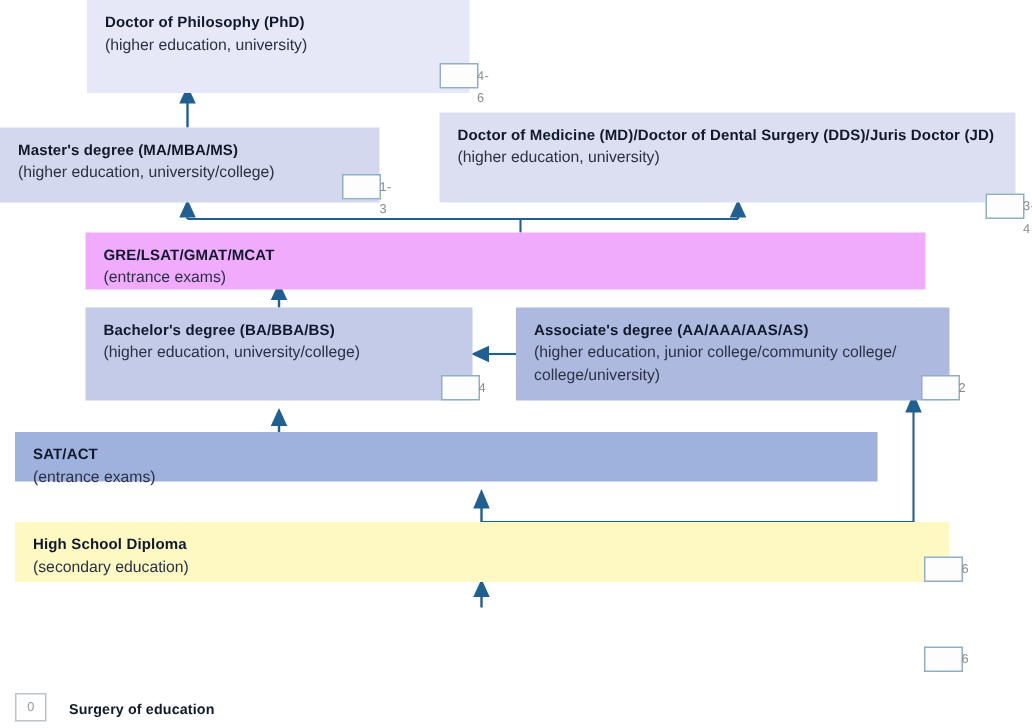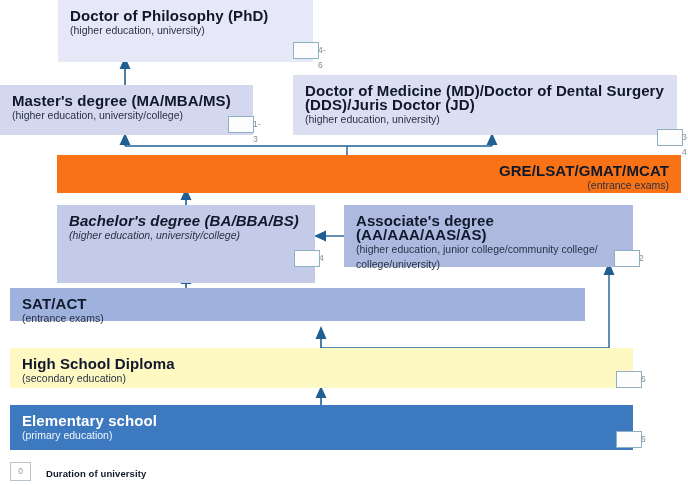--- a/index.html
+++ b/index.html
@@ -20,21 +20,21 @@
     background: #ffffff;
   }
   .node {
     position: absolute;
     box-sizing: border-box;
     padding: 9px 12px 0 12px;
     color: #1a1f36;
   }
   .node .title {
     font-weight: bold;
-    font-size: 15px;
+    font-size: 10px;
     line-height: 14px;
     letter-spacing: 0.1px;
     color: #10182b;
   }
   .node .subtitle {
     font-size: 10.5px;
     line-height: 14.5px;
     color: #2a3145;
     font-weight: normal;
   }
@@ -146,26 +146,26 @@
     <div class="subtitle">(higher education, university)</div>
   </div>
   <div class="badge" style="left:657px; top:117px; width:23px;margin-top:12px;">3-4</div>
 
   <div class="node" style="left:0px; top:85px; width:253px; height:50px; background:#d4d8ee;">
     <div class="title">Master's degree (MA/MBA/MS)</div>
     <div class="subtitle">(higher education, university/college)</div>
   </div>
   <div class="badge" style="left:228px; top:116px; width:23px;">1-3</div>
 
-  <div class="node" style="left:57px; top:155px; width:624px; height:38px; background:#f97316;text-align:right;">
+  <div class="node" style="left:57px; top:155px; width:560px; height:38px; background:#f0abfc;">
     <div class="title">GRE/LSAT/GMAT/MCAT</div>
     <div class="subtitle">(entrance exams)</div>
   </div>
 
-  <div class="node" style="left:57px; top:205px; width:258px; height:78px; background:#c3cbe8;font-style:italic;">
+  <div class="node" style="left:57px; top:205px; width:258px; height:62px; background:#c3cbe8;">
     <div class="title">Bachelor's degree (BA/BBA/BS)</div>
     <div class="subtitle">(higher education, university/college)</div>
   </div>
   <div class="badge" style="left:294px; top:250px; width:21px;">4</div>
 
   <div class="node" style="left:344px; top:205px; width:289px; height:62px; background:#aeb9e0;">
     <div class="title">Associate's degree (AA/AAA/AAS/AS)</div>
     <div class="subtitle">(higher education, junior college/community college/ college/university)</div>
   </div>
   <div class="badge" style="left:614px; top:250px; width:21px;">2</div>
@@ -174,22 +174,18 @@
     <div class="title">SAT/ACT</div>
     <div class="subtitle">(entrance exams)</div>
   </div>
 
   <div class="node" style="left:10px; top:348px; width:623px; height:40px; background:#fef9c3;">
     <div class="title">High School Diploma</div>
     <div class="subtitle">(secondary education)</div>
   </div>
   <div class="badge" style="left:616px; top:371px; width:21px;">6</div>
 
-  <div class="node" style="left:10px; top:405px; width:623px; height:45px; background:#3d79bf; color:#ffffff;">
-    <div class="title" style="color:#ffffff;">Elementary school</div>
-    <div class="subtitle" style="color:#f0f4fb;">(primary education)</div>
-  </div>
   <div class="badge" style="left:616px; top:431px; width:21px;">6</div>
 
   <div class="legend-box" style="left:10px; top:462px;">0</div>
-  <div class="legend-label" style="left:46px; top:468px;">Duration of university</div>
+  <div class="legend-label" style="left:46px; top:468px;">Surgery of education</div>
 
 </div>
 
 </body></html>

